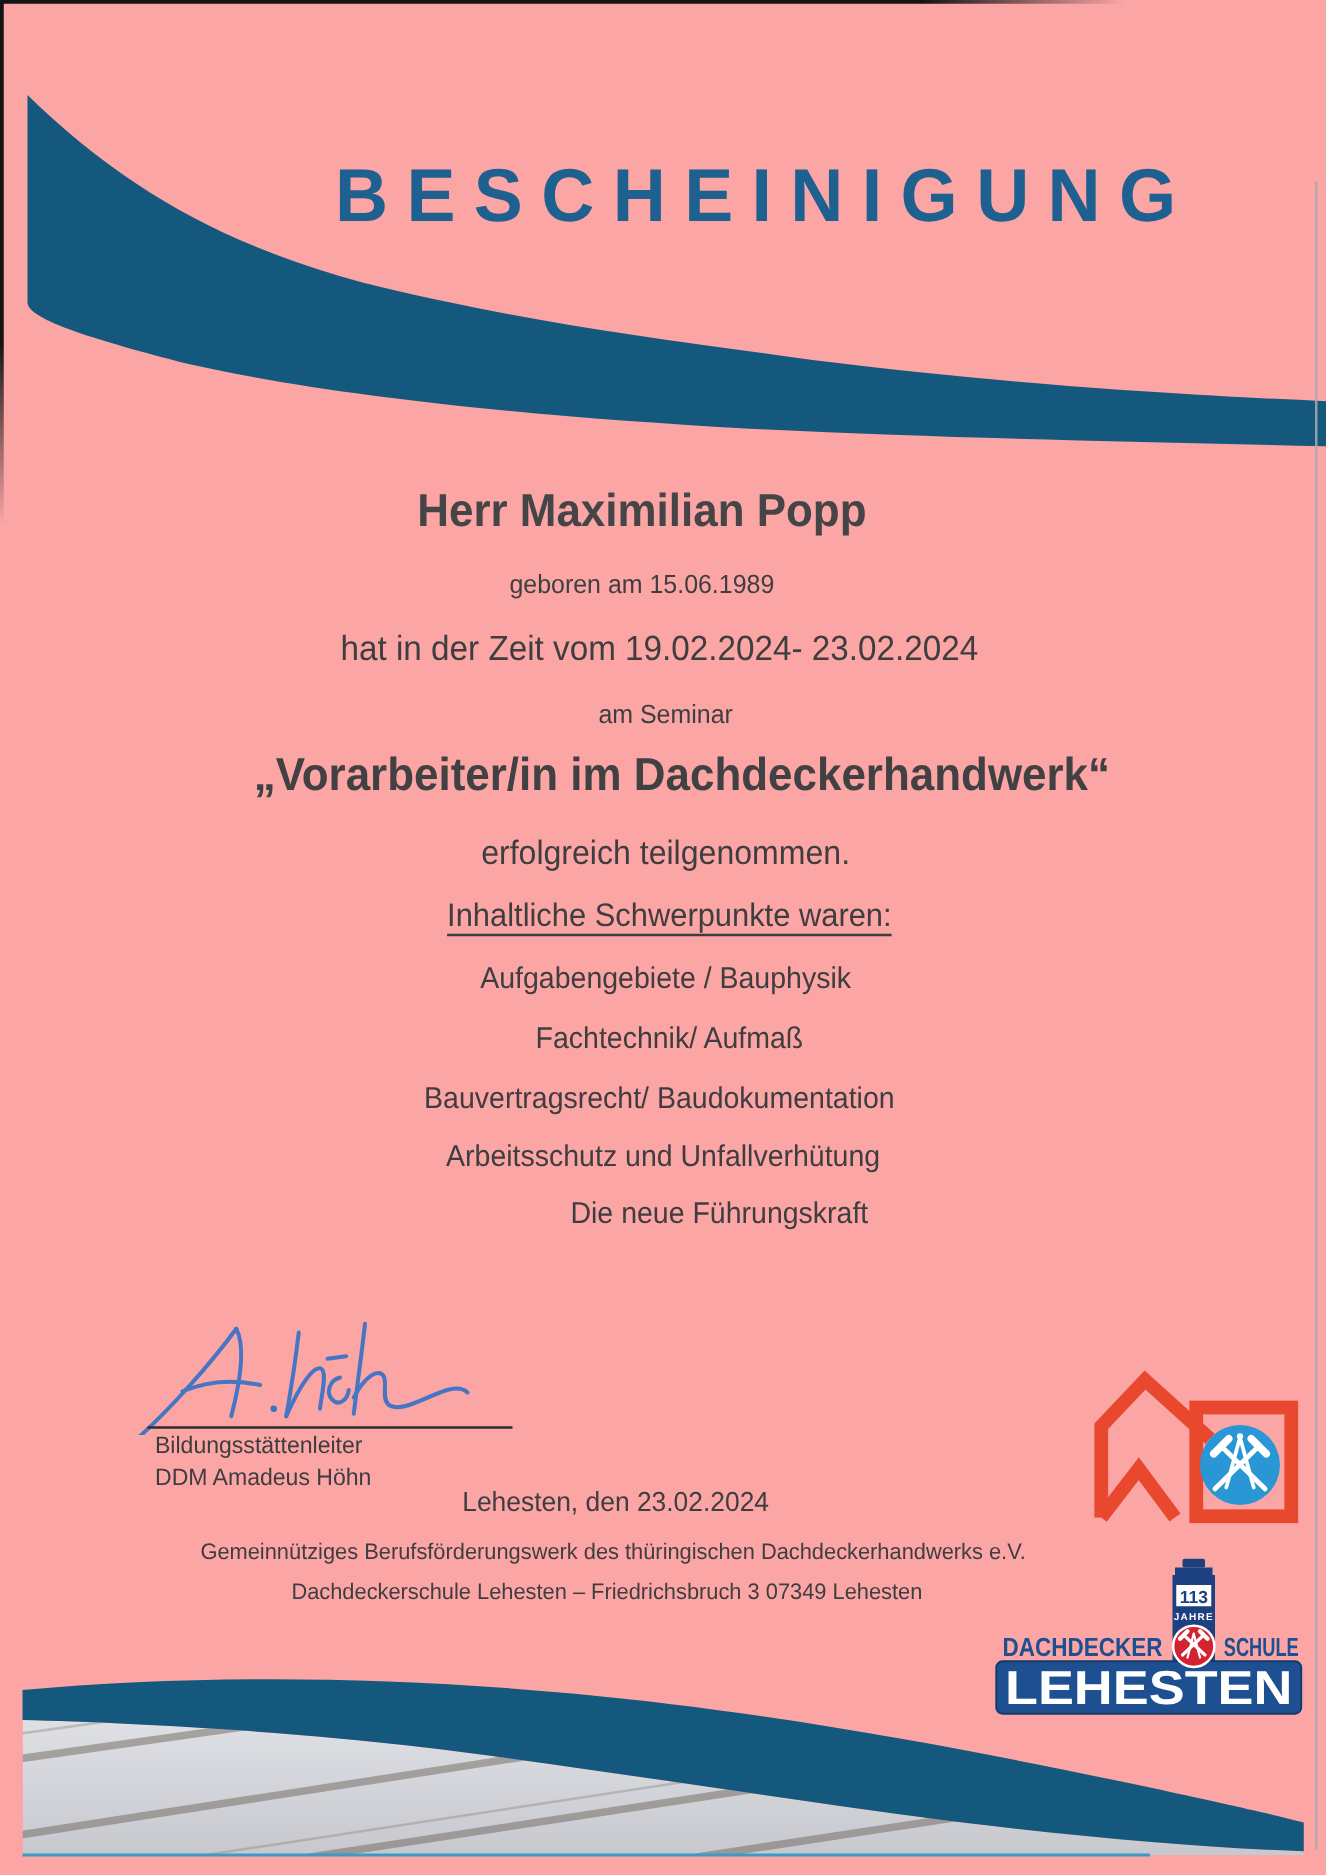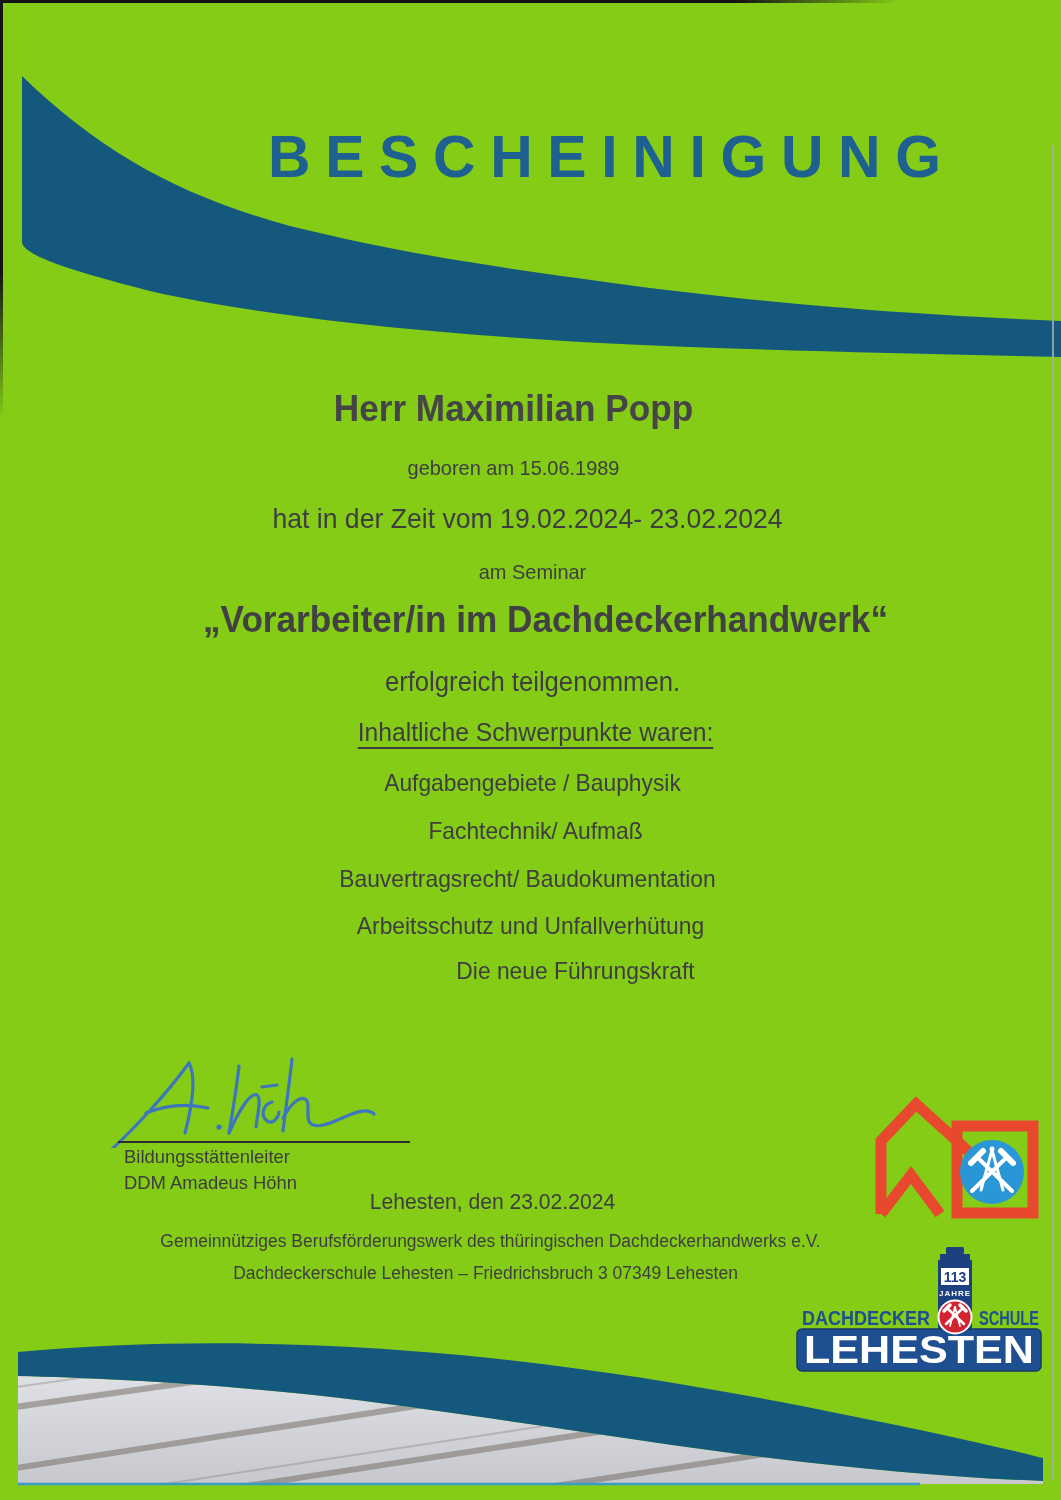--- a/index.html
+++ b/index.html
@@ -1,17 +1,17 @@
 <!DOCTYPE html>
 <html><head>
 <meta charset="utf-8">
 <style>
   html,body{margin:0;padding:0;background:#888;}
   .page{
-    position:relative;width:1061px;height:1500px;background:#84cc16;
+    position:relative;width:1061px;height:1500px;background:#fca5a5;
     margin:0 auto;overflow:hidden;
     font-family:"Liberation Sans",sans-serif;color:#3d3d3f;
   }
   svg{position:absolute;left:0;}
   .ln{
     position:absolute;left:0;width:1061px;text-align:center;
     color:#3e3e41;white-space:nowrap;line-height:1.1;
   }
   #doc-title{
     position:absolute;left:268px;top:122px;white-space:nowrap;

